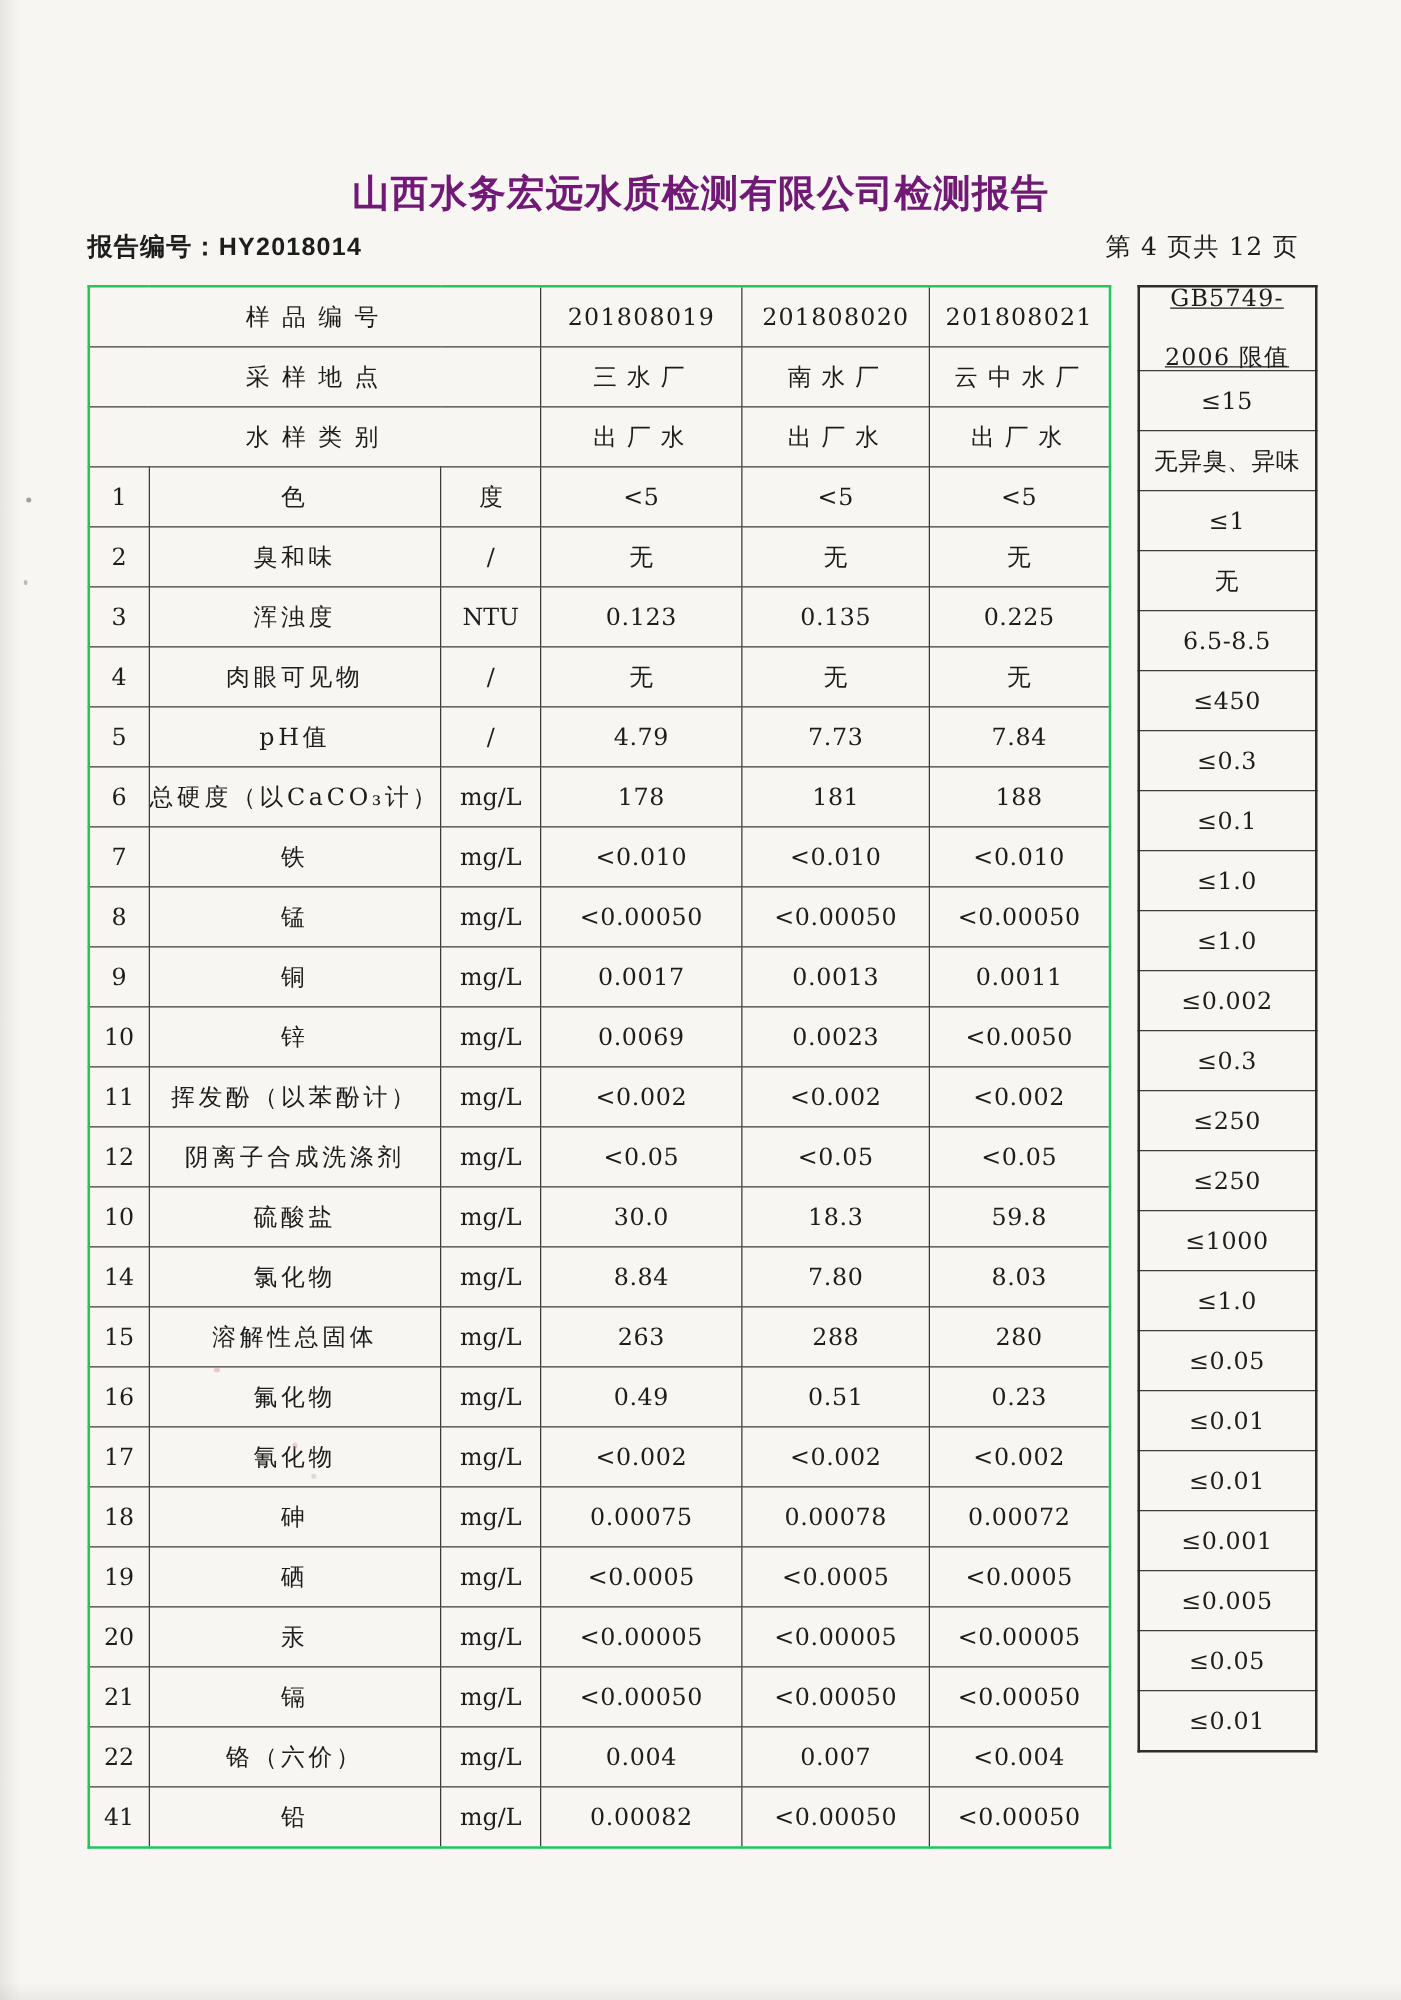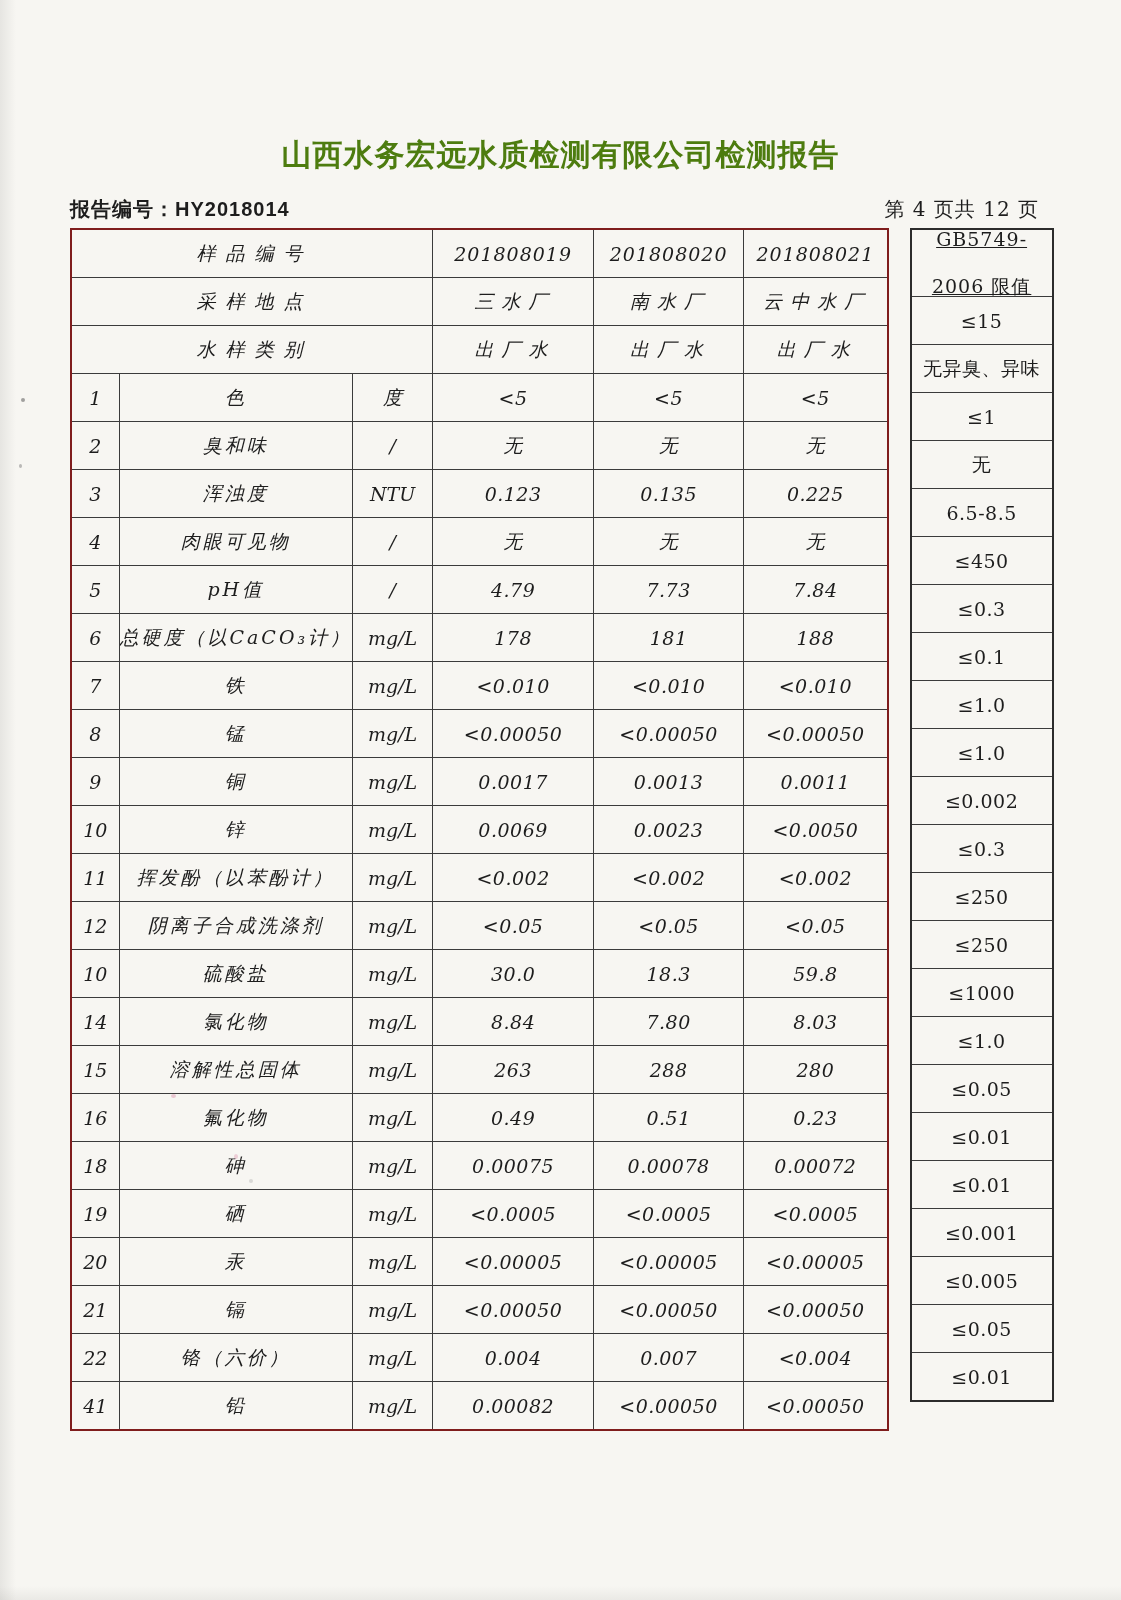--- a/index.html
+++ b/index.html
@@ -19,38 +19,38 @@
   .page::after {
     content:""; position:absolute; left:0; right:0; bottom:0; height:14px;
     background:linear-gradient(0deg, rgba(80,80,80,0.08), rgba(0,0,0,0));
     pointer-events:none;
   }
   .title {
     position:absolute; top:135px; left:0; width:1121px;
     text-align:center;
     font-family:"Liberation Sans","DejaVu Sans",sans-serif;
     font-weight:bold; font-size:30px; letter-spacing:1px;
-    color:#4d7c0f;
+    color:#701a75;
   }
   .meta {
-    position:absolute; top:196px; left:70px; width:975px;
+    position:absolute; top:184px; left:70px; width:975px;
     display:flex; justify-content:space-between; align-items:center;
   }
   .report-no {
     font-family:"Liberation Sans","DejaVu Sans",sans-serif;
     font-weight:bold; font-size:20px; letter-spacing:1px;
   }
   .page-info { font-size:20px; letter-spacing:1px; padding-right:6px; }
 
   .tables {
     position:absolute; top:228px; left:70px;
     display:flex; align-items:flex-start;
   }
   table { border-collapse:collapse; table-layout:fixed; background:transparent; }
-  .main-table  { border:2px solid #7f1d1d;font-style:italic; }
+  .main-table  { border:2px solid #22c55e; }
   .limit-table { border:2px solid #2c2c2c; }
   .main-table td, .limit-table td {
     border:1px solid #3b3b3b;
     height:47px; padding:0;
     text-align:center; vertical-align:middle;
     font-size:19px; white-space:nowrap; overflow:hidden;
   }
   .h-label { letter-spacing:10px; text-indent:5px; }
   .h-val-cjk { letter-spacing:8px; text-indent:4px; }
   .h-val-num { letter-spacing:1px; }
@@ -252,20 +252,28 @@
 
   <tr>
     <td class="c-no">16</td>
     <td class="c-name">氟化物</td>
     <td class="c-unit">mg/L</td>
     <td class="c-val">0.49</td>
     <td class="c-val">0.51</td>
     <td class="c-val">0.23</td>
   </tr>
 
+  <tr>
+    <td class="c-no">17</td>
+    <td class="c-name">氰化物</td>
+    <td class="c-unit">mg/L</td>
+    <td class="c-val">&lt;0.002</td>
+    <td class="c-val">&lt;0.002</td>
+    <td class="c-val">&lt;0.002</td>
+  </tr>
 
   <tr>
     <td class="c-no">18</td>
     <td class="c-name">砷</td>
     <td class="c-unit">mg/L</td>
     <td class="c-val">0.00075</td>
     <td class="c-val">0.00078</td>
     <td class="c-val">0.00072</td>
   </tr>
 

